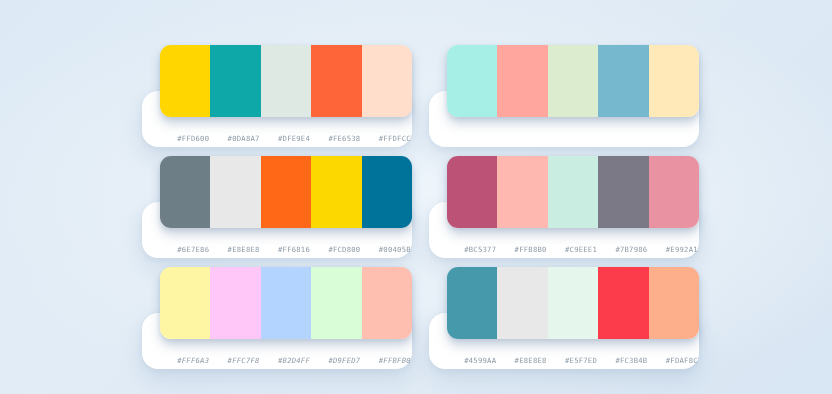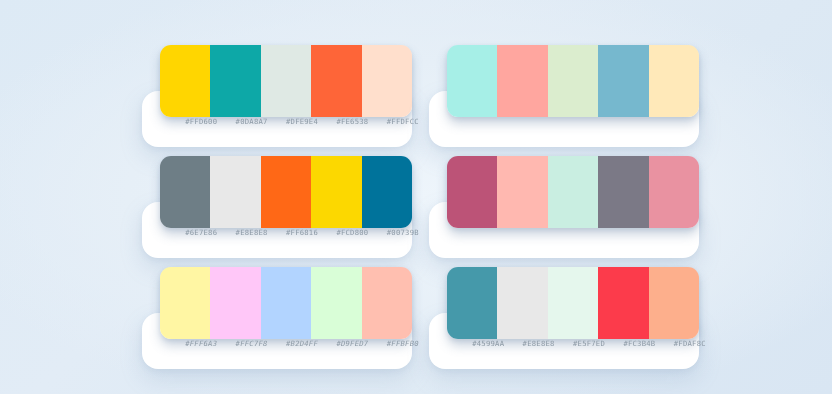--- a/index.html
+++ b/index.html
@@ -68,26 +68,26 @@
   }
 
   .swatch {
     flex: 1 1 0;
     height: 100%;
   }
 
   
   .labels {
     position: absolute;
-    left: 16px;
+    left: 8px;
     top: 72px;
     width: 252px;
     height: 26px;
     display: flex;
-    align-items: flex-start;
+    align-items: flex-end;
   }
 
   .label {
     flex: 1 1 0;
     text-align: center;
     font-size: 7.2px;
     letter-spacing: 0.25px;
     color: #8d9aa6;
     white-space: nowrap;
   }
@@ -131,31 +131,38 @@
           <div class="swatch" style="background: rgb(232, 232, 232);"></div>
           <div class="swatch" style="background: rgb(255, 104, 22);"></div>
           <div class="swatch" style="background: rgb(252, 216, 0);"></div>
           <div class="swatch" style="background: rgb(0, 115, 155);"></div>
         </div>
         <div class="labels">
           <div class="label">#6E7E86</div>
           <div class="label">#E8E8E8</div>
           <div class="label">#FF6816</div>
           <div class="label">#FCD800</div>
-          <div class="label">#00739B</div>
+          <div class="label">#00405B</div>
         </div>
       </div>
       <div class="card" style="left: 447px; top: 156px;">
         <div class="plate"></div>
         <div class="strip">
           <div class="swatch" style="background: rgb(188, 83, 119);"></div>
           <div class="swatch" style="background: rgb(255, 184, 176);"></div>
           <div class="swatch" style="background: rgb(201, 238, 225);"></div>
           <div class="swatch" style="background: rgb(123, 121, 134);"></div>
           <div class="swatch" style="background: rgb(233, 146, 161);"></div>
+        </div>
+        <div class="labels">
+          <div class="label">#BC5377</div>
+          <div class="label">#FFB8B0</div>
+          <div class="label">#C9EEE1</div>
+          <div class="label">#7B7986</div>
+          <div class="label">#E992A1</div>
         </div>
       </div>
       <div class="card" style="left: 160px; top: 267px; font-style: italic;">
         <div class="plate"></div>
         <div class="strip">
           <div class="swatch" style="background: rgb(255, 246, 163);"></div>
           <div class="swatch" style="background: rgb(255, 199, 248);"></div>
           <div class="swatch" style="background: rgb(178, 212, 255);"></div>
           <div class="swatch" style="background: rgb(217, 254, 215);"></div>
           <div class="swatch" style="background: rgb(255, 191, 176);"></div>

